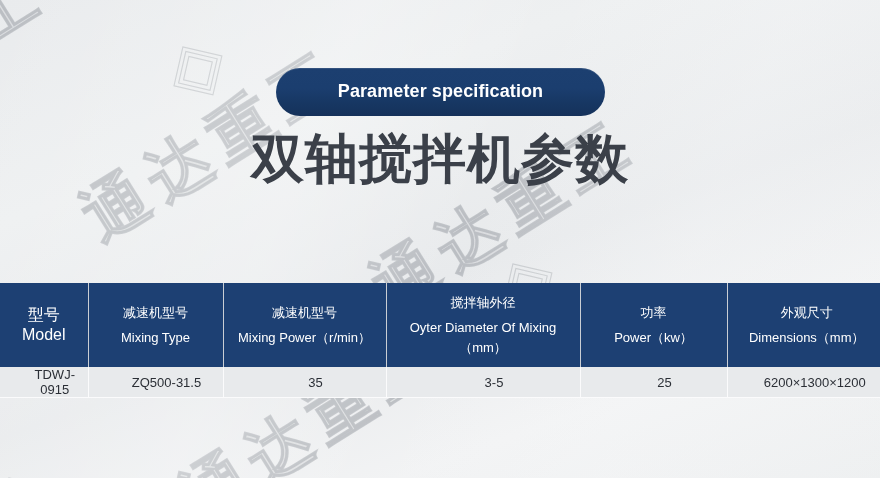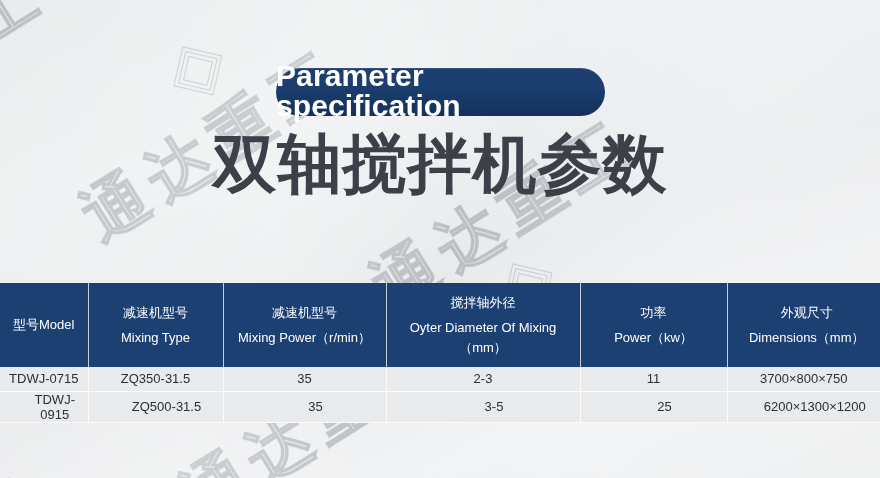--- a/index.html
+++ b/index.html
@@ -90,35 +90,35 @@
     border-radius: 24px;
     background: linear-gradient(180deg, #1c3f70 0%, #1b3e6f 42%, #173763 72%, #15315a 100%);
     box-shadow: inset 0 1px 0 rgba(255,255,255,0.10);
     display: flex;
     align-items: center;
     justify-content: center;
     box-sizing: border-box;
   }
   .pill-text {
     color: #ffffff;
-    font-size: 30px;
+    font-size: 18px;
     font-weight: 700;
     letter-spacing: 0.1px;
     line-height: 1;
     padding-bottom: 2px;
   }
 
   .headline {
     position: absolute;
     left: 0;
     top: 132px;
     width: 880px;
     text-align: center;
     font-family: "DejaVu Sans", "Liberation Sans", sans-serif;
-    font-size: 64px;
+    font-size: 53px;
     font-weight: 700;
     line-height: 1;
     letter-spacing: 1px;
     color: #3b4049;
     white-space: nowrap;
   }
 
   
   .table-wrap {
     position: absolute;
@@ -142,21 +142,21 @@
     box-sizing: border-box;
     text-align: center;
     vertical-align: middle;
     border-left: 1px solid #c9ced4;
     border-right: 1px solid #c9ced4;
   }
   table.spec thead th:first-child { border-left: none; }
   table.spec thead th:last-child  { border-right: none; padding-left: 12px; }
   .th-cn { display: block; font-size: 13px; }
   .th-en { display: block; font-size: 13px; margin-top: 5px; }
-  .th-single { display: block; font-size: 13px; }
+  .th-single { display: block; font-size: 16px; }
 
   table.spec tbody td {
     background: #e8eaec;
     color: #2b2f36;
     font-size: 13px;
     height: 24px;
     padding: 0 6px;
     text-align: center;
     vertical-align: middle;
     border-bottom: 1px solid #fbfbfc;
@@ -233,28 +233,20 @@
               <span class="th-en">Power（kw）</span>
             </th>
             <th>
               <span class="th-cn">外观尺寸</span>
               <span class="th-en">Dimensions（mm）</span>
             </th>
           </tr>
         </thead>
         <tbody>
           <tr>
-            <td>TDWJ-0715</td>
-            <td>ZQ350-31.5</td>
-            <td>35</td>
-            <td>2-3</td>
-            <td>11</td>
-            <td>3700×800×750</td>
-          </tr>
-          <tr>
             <td>TDWJ-0915</td>
             <td>ZQ500-31.5</td>
             <td>35</td>
             <td>3-5</td>
             <td>25</td>
             <td>6200×1300×1200</td>
           </tr>
         </tbody>
       </table>
     </div>

